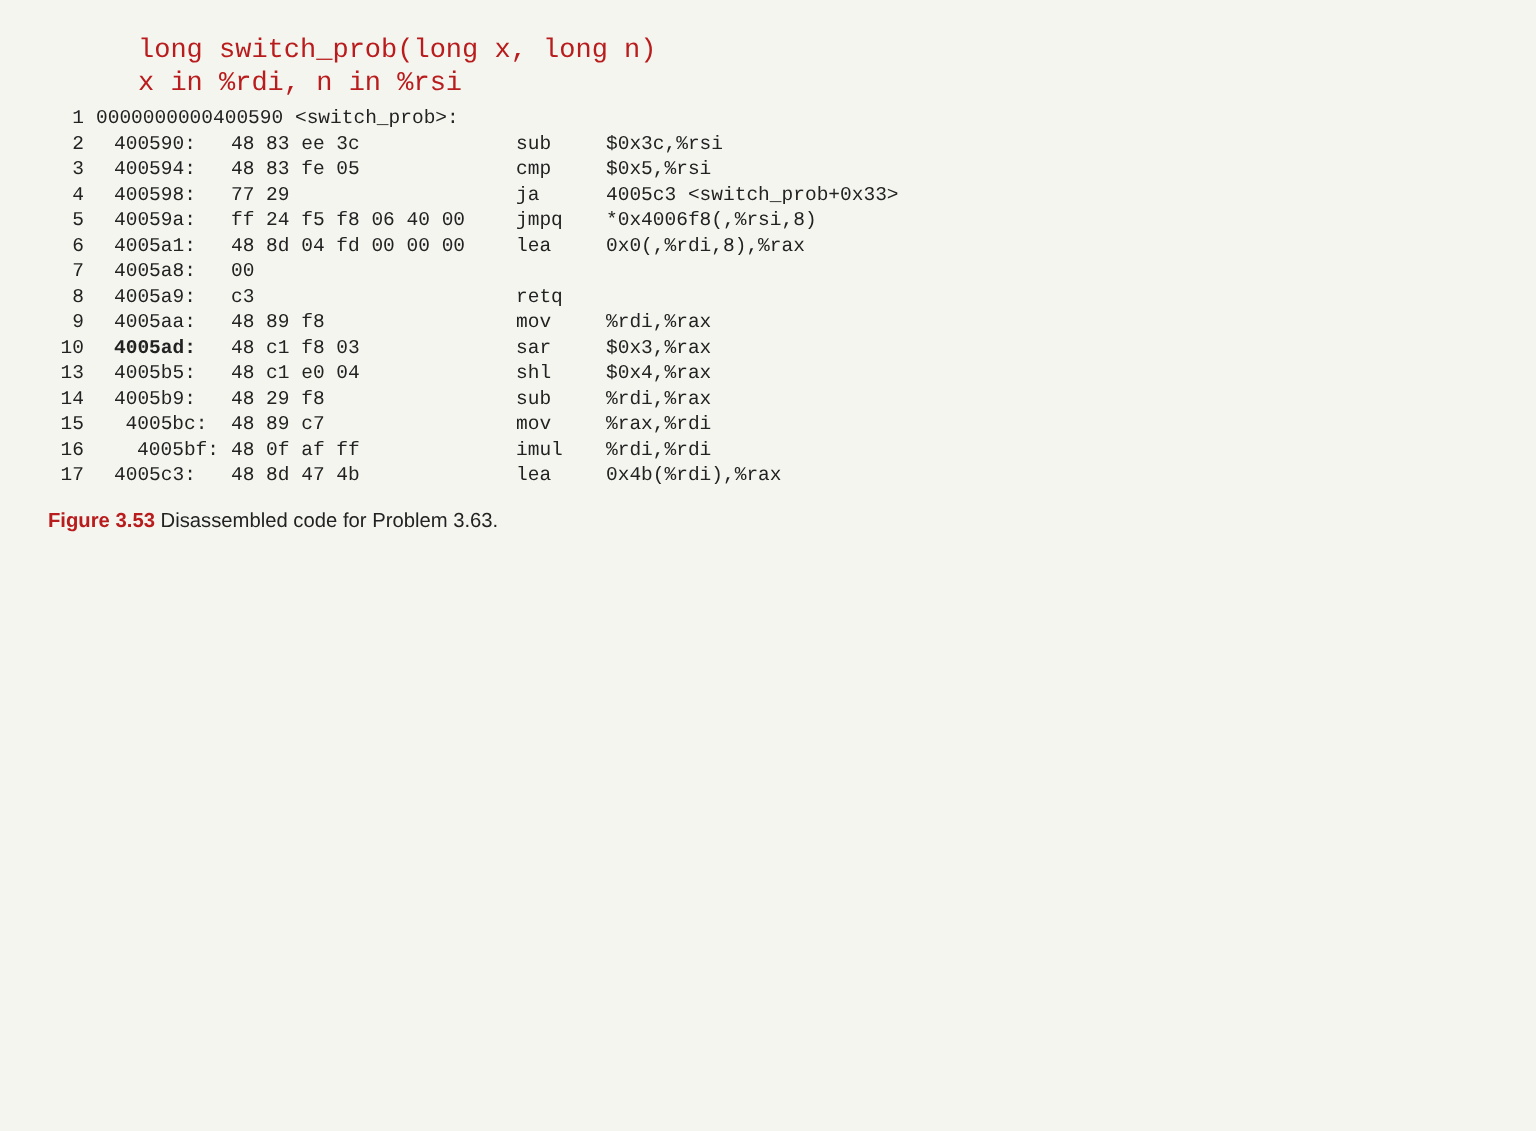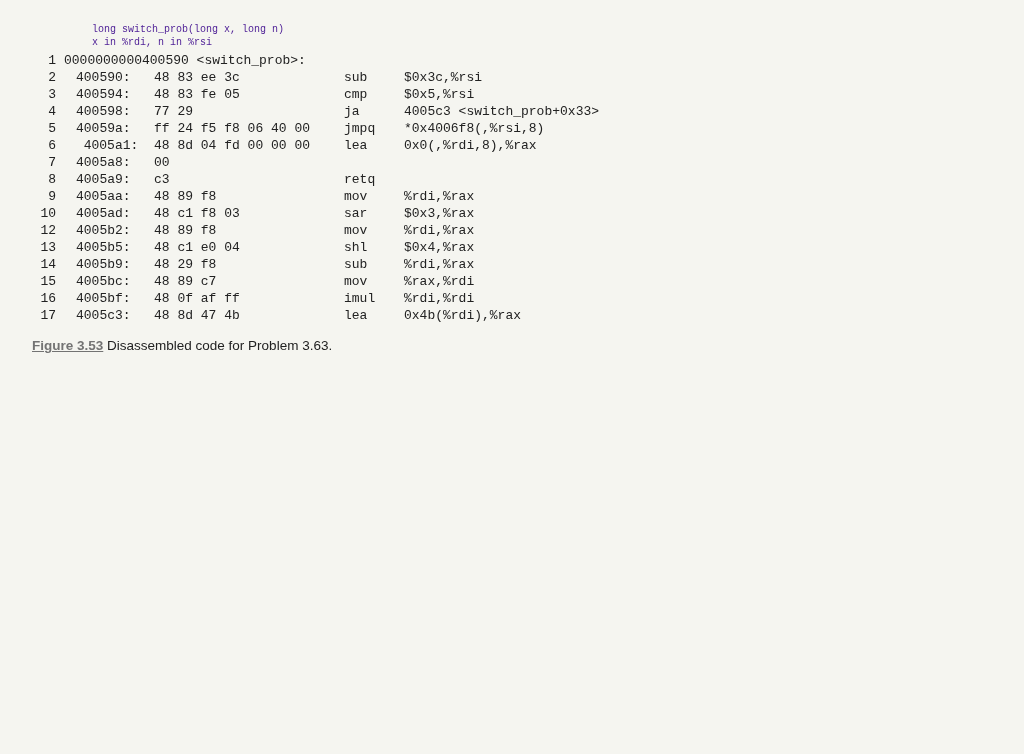--- a/index.html
+++ b/index.html
@@ -6,23 +6,23 @@
     body {
       background: #f5f5f0;
       font-family: 'Courier New', Courier, monospace;
       font-size: 13px;
       color: #222;
       padding: 24px 32px;
       width: 1024px;
       min-height: 754px;
     }
     .code-header {
-      color: #4c1d95;
+      color: #b91c1c;
       font-family: 'Courier New', Courier, monospace;
-      font-size: 10px;
+      font-size: 18px;
       margin-bottom: 2px;
       padding-left: 60px;
     }
     .asm-table {
       border-collapse: collapse;
       width: 100%;
       margin-top: 4px;
     }
     .asm-table td {
       padding: 1px 4px;
@@ -52,23 +52,22 @@
     }
     .col-operands {
       color: #222;
     }
     .figure-caption {
       margin-top: 14px;
       font-family: Arial, Helvetica, sans-serif;
       font-size: 13.5px;
     }
     .figure-caption .fig-label {
-      color: #737373;
+      color: #b91c1c;
       font-weight: bold;
-      text-decoration: underline;
     }
     .figure-caption .fig-text {
       color: #222;
       text-align: right;
     }
   </style>
 </head>
 <body>
 
 <div class="code-header">
@@ -107,21 +106,21 @@
       </tr>
       <tr>
         <td class="col-linenum">5</td>
         <td class="col-addr" style="padding-left: 16px;">40059a:</td>
         <td class="col-bytes">ff 24 f5 f8 06 40 00</td>
         <td class="col-mnemonic">jmpq</td>
         <td class="col-operands">*0x4006f8(,%rsi,8)</td>
       </tr>
       <tr>
         <td class="col-linenum">6</td>
-        <td class="col-addr" style="padding-left: 16px; text-align: center;">4005a1:</td>
+        <td class="col-addr" style="padding-left: 16px;">4005a1:</td>
         <td class="col-bytes">48 8d 04 fd 00 00 00</td>
         <td class="col-mnemonic">lea</td>
         <td class="col-operands">0x0(,%rdi,8),%rax</td>
       </tr>
       <tr>
         <td class="col-linenum">7</td>
         <td class="col-addr" style="padding-left: 16px;">4005a8:</td>
         <td class="col-bytes">00</td>
         <td class="col-mnemonic"></td>
         <td class="col-operands"></td>
@@ -135,56 +134,49 @@
       </tr>
       <tr>
         <td class="col-linenum">9</td>
         <td class="col-addr" style="padding-left: 16px;">4005aa:</td>
         <td class="col-bytes">48 89 f8</td>
         <td class="col-mnemonic">mov</td>
         <td class="col-operands">%rdi,%rax</td>
       </tr>
       <tr>
         <td class="col-linenum">10</td>
-        <td class="col-addr" style="padding-left: 16px;">4005ad:</td>
+        <td class="col-addr" style="padding-left: 16px; font-weight: bold;">4005ad:</td>
         <td class="col-bytes">48 c1 f8 03</td>
         <td class="col-mnemonic">sar</td>
         <td class="col-operands">$0x3,%rax</td>
-      </tr>
-      <tr>
-        <td class="col-linenum">12</td>
-        <td class="col-addr" style="padding-left: 16px;">4005b2:</td>
-        <td class="col-bytes">48 89 f8</td>
-        <td class="col-mnemonic">mov</td>
-        <td class="col-operands">%rdi,%rax</td>
       </tr>
       <tr>
         <td class="col-linenum">13</td>
         <td class="col-addr" style="padding-left: 16px;">4005b5:</td>
         <td class="col-bytes">48 c1 e0 04</td>
         <td class="col-mnemonic">shl</td>
         <td class="col-operands">$0x4,%rax</td>
       </tr>
       <tr>
         <td class="col-linenum">14</td>
         <td class="col-addr" style="padding-left: 16px;">4005b9:</td>
         <td class="col-bytes">48 29 f8</td>
         <td class="col-mnemonic">sub</td>
         <td class="col-operands">%rdi,%rax</td>
       </tr>
       <tr>
         <td class="col-linenum">15</td>
-        <td class="col-addr" style="padding-left: 16px;">4005bc:</td>
+        <td class="col-addr" style="padding-left: 16px; text-align: center;">4005bc:</td>
         <td class="col-bytes">48 89 c7</td>
         <td class="col-mnemonic">mov</td>
         <td class="col-operands">%rax,%rdi</td>
       </tr>
       <tr>
         <td class="col-linenum">16</td>
-        <td class="col-addr" style="padding-left: 16px;">4005bf:</td>
+        <td class="col-addr" style="padding-left: 16px; text-align: right;">4005bf:</td>
         <td class="col-bytes">48 0f af ff</td>
         <td class="col-mnemonic">imul</td>
         <td class="col-operands">%rdi,%rdi</td>
       </tr>
       <tr>
         <td class="col-linenum">17</td>
         <td class="col-addr" style="padding-left: 16px;">4005c3:</td>
         <td class="col-bytes">48 8d 47 4b</td>
         <td class="col-mnemonic">lea</td>
         <td class="col-operands">0x4b(%rdi),%rax</td>

